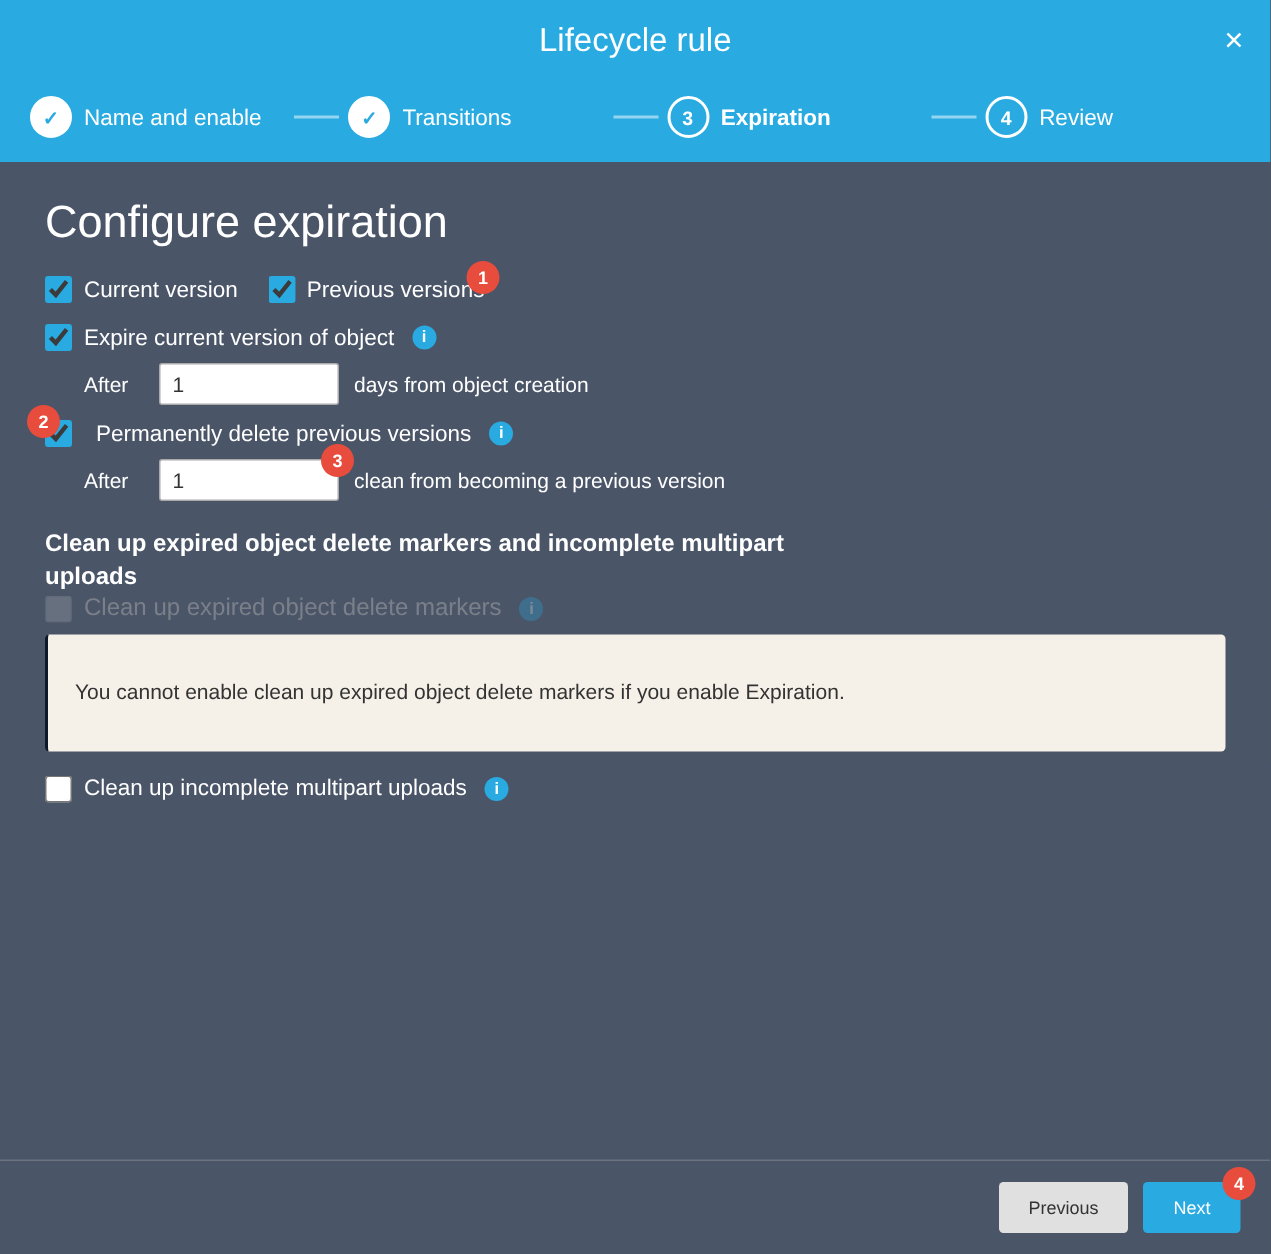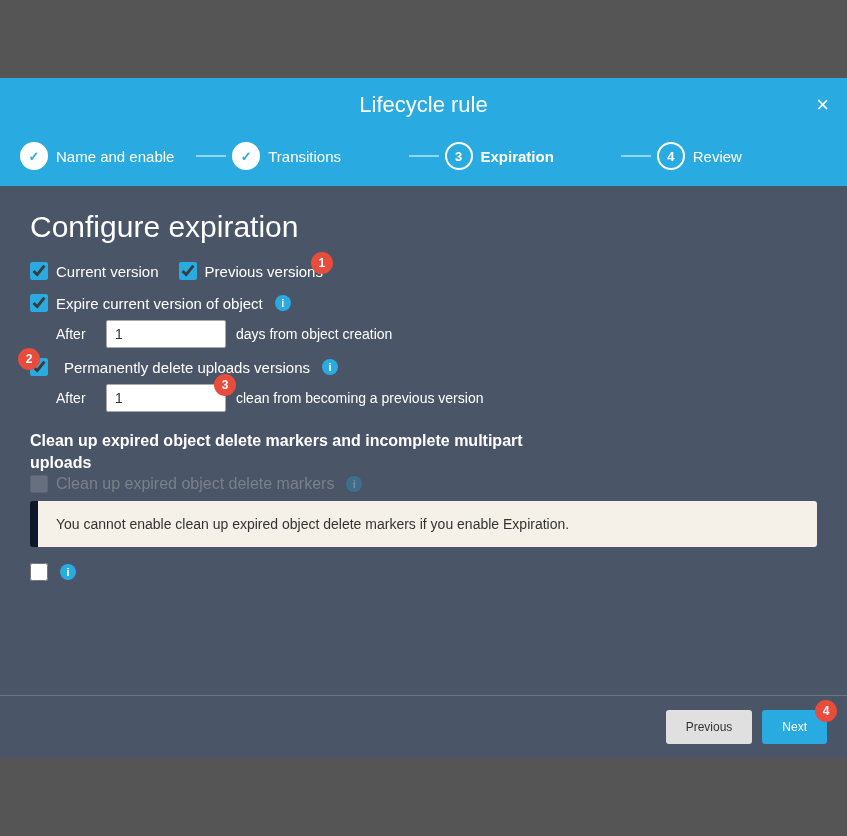--- a/index.html
+++ b/index.html
@@ -7,21 +7,21 @@
       background: #555;
       display: flex;
       justify-content: center;
       align-items: center;
       width: 847px;
       height: 836px;
       font-family: Arial, sans-serif;
     }
     .modal {
       width: 847px;
-      height: 680px;
+      height: 836px;
       background: #4a5568;
       display: flex;
       flex-direction: column;
       position: relative;
     }
     .modal-header {
       background: #29abe2;
       padding: 14px 20px;
       display: flex;
       align-items: center;
@@ -162,22 +162,22 @@
     .section-subtitle {
       color: white;
       font-size: 16px;
       font-weight: 600;
       margin-top: 18px;
       max-width: 520px;
       line-height: 1.4;
     }
     .warning-box {
       background: #f5f0e8;
-      border-left: 8px solid #0f172a;
-      padding: 14px 18px;
+      border-left: 2px solid #0f172a;
+      padding: 30px 18px;
       border-radius: 3px;
       margin-top: 8px;
       margin-bottom: 16px;
     }
     .warning-text {
       color: #333;
       font-size: 14px;
     }
     .badge {
       display: inline-flex;
@@ -311,21 +311,21 @@
       <span class="form-label">After</span>
       <input type="text" class="form-input" value="1" style="">
       <span class="form-suffix">days from object creation</span>
     </div>
 
     <div class="checkbox-row" style="margin-top:10px;">
       <div style="position:relative;display:inline-flex;align-items:center;">
         <span class="badge" style="top:-10px;left:-12px;">2</span>
         <input type="checkbox" checked="" style="width: 18px; height: 18px; accent-color: rgb(41, 171, 226);">
       </div>
-      <span style="color:white;font-size:15px;margin-left:8px;">Permanently delete uploads versions</span>
+      <span style="color:white;font-size:15px;margin-left:8px;">Permanently delete previous versions</span>
       <span class="info-icon">i</span>
     </div>
 
     <div class="form-row">
       <span class="form-label">After</span>
       <div style="position:relative;display:inline-block;">
         <input type="text" class="form-input" value="1" style="">
         <span class="badge badge-input">3</span>
       </div>
       <span class="form-suffix">clean from becoming a previous version</span>
@@ -338,20 +338,21 @@
       <span style="color:#aaa;font-size:16px;">Clean up expired object delete markers</span>
       <span class="info-icon" style="opacity:0.6;">i</span>
     </div>
 
     <div class="warning-box">
       <span class="warning-text">You cannot enable clean up expired object delete markers if you enable Expiration.</span>
     </div>
 
     <div class="checkbox-row">
       <input type="checkbox" style="width: 18px; height: 18px; accent-color: rgb(41, 171, 226);">
+      <span style="color:white;font-size:15px;">Clean up incomplete multipart uploads</span>
       <span class="info-icon">i</span>
     </div>
 
   </div>
 
   <div class="modal-footer">
     <button class="btn btn-prev">Previous</button>
     <div class="badge-4-wrap">
       <button class="btn btn-next">Next</button>
       <span class="badge badge-4">4</span>

